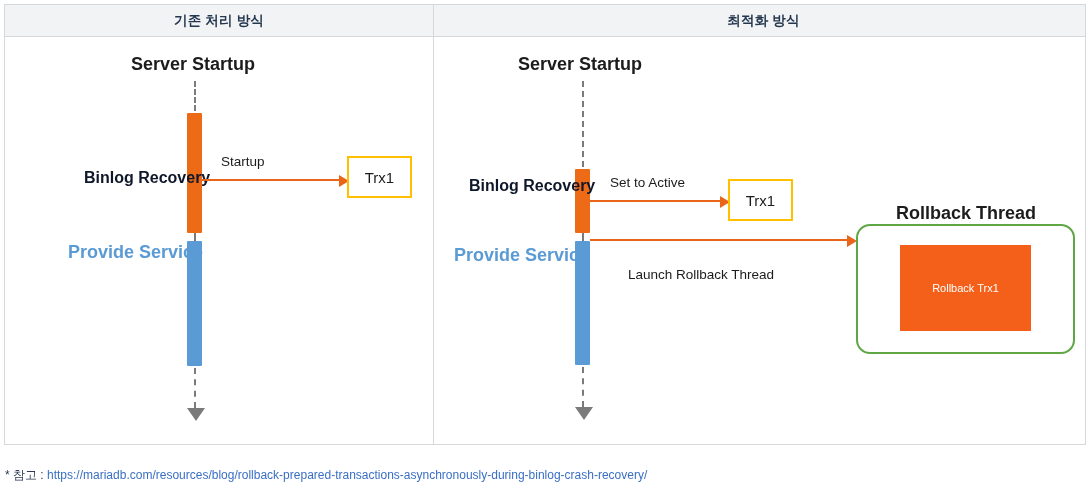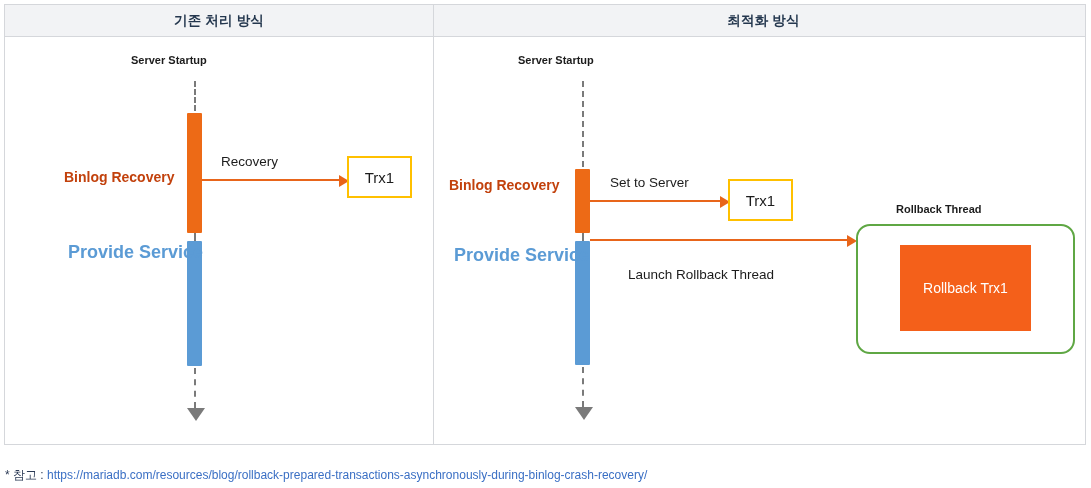--- a/index.html
+++ b/index.html
@@ -67,23 +67,23 @@
 
   
   .dlabel {
     position: absolute;
     white-space: nowrap;
     font-size: 14.5px;
     color: #1c1c1c;
   }
   .dlabel.title {
     font-weight: bold;
-    font-size: 11px;
-  }
-  .dlabel.orange  { color: #c2410c; font-weight: bold; font-size: 14px; }
+    font-size: 18px;
+  }
+  .dlabel.orange  { color: #0f172a; font-weight: bold; font-size: 16px; margin-left: 20px; }
   .dlabel.blue    { color: #5B9BD5; font-weight: bold; font-size: 18px; }
   .dlabel.edge    { font-size: 13.5px; color: #1c1c1c; }
 
   .lifeline-dash {
     position: absolute;
     border-left: 2px dashed #7a7a7a;
     width: 0;
   }
   .bar {
     position: absolute;
@@ -144,21 +144,21 @@
     background: #ffffff;
     box-sizing: border-box;
   }
   .rollback-fill {
     position: absolute;
     background: #F4601A;
     display: flex;
     align-items: center;
     justify-content: center;
     color: #ffffff;
-    font-size: 14px;
+    font-size: 11px;
   }
 
   
   .footnote {
     position: absolute;
     left: 5px;
     top: 467px;
     font-size: 12px;
     color: #2b3a55;
     white-space: nowrap;
@@ -191,21 +191,21 @@
 
         <div class="bar bar-blue" style="left:182px; top:204px; height:125px;"></div>
 
         <div class="arrow-down-dash" style="left:189px; top:331px; height:40px;"></div>
 
         <div class="dlabel orange" style="left:59px; top:132px;">Binlog Recovery</div>
 
         <div class="dlabel blue" style="left:63px; top:205px;">Provide Service</div>
 
         <div class="arrow-h" style="left:197px; top:142px; width:138px;"></div>
-        <div class="dlabel edge" style="left:216px; top:117px;">Recovery</div>
+        <div class="dlabel edge" style="left:216px; top:117px;">Startup</div>
 
         <div class="trx-box" style="left:342px; top:119px; width:65px; height:42px;">Trx1</div>
       </div>
 
       <div class="panel panel-right">
 
         <div class="dlabel title" style="left:84px; top:17px;">Server Startup</div>
 
         <div class="lifeline-dash" style="left:148px; top:44px; height:86px;"></div>
 
@@ -215,21 +215,21 @@
 
         <div class="bar bar-blue" style="left:141px; top:204px; height:124px;"></div>
 
         <div class="arrow-down-dash" style="left:148px; top:330px; height:40px;"></div>
 
         <div class="dlabel orange" style="left:15px; top:140px;">Binlog Recovery</div>
 
         <div class="dlabel blue" style="left:20px; top:208px;">Provide Service</div>
 
         <div class="arrow-h" style="left:156px; top:163px; width:131px;"></div>
-        <div class="dlabel edge" style="left:176px; top:138px;">Set to Server</div>
+        <div class="dlabel edge" style="left:176px; top:138px;">Set to Active</div>
 
         <div class="trx-box" style="left:294px; top:142px; width:65px; height:42px;">Trx1</div>
 
         <div class="arrow-h" style="left:156px; top:202px; width:258px;"></div>
         <div class="dlabel edge" style="left:194px; top:210px;margin-top:20px;">Launch Rollback Thread</div>
 
         <div class="dlabel title" style="left:462px; top:166px;">Rollback Thread</div>
 
         <div class="thread-box" style="left:422px; top:187px; width:219px; height:130px;"></div>
 

